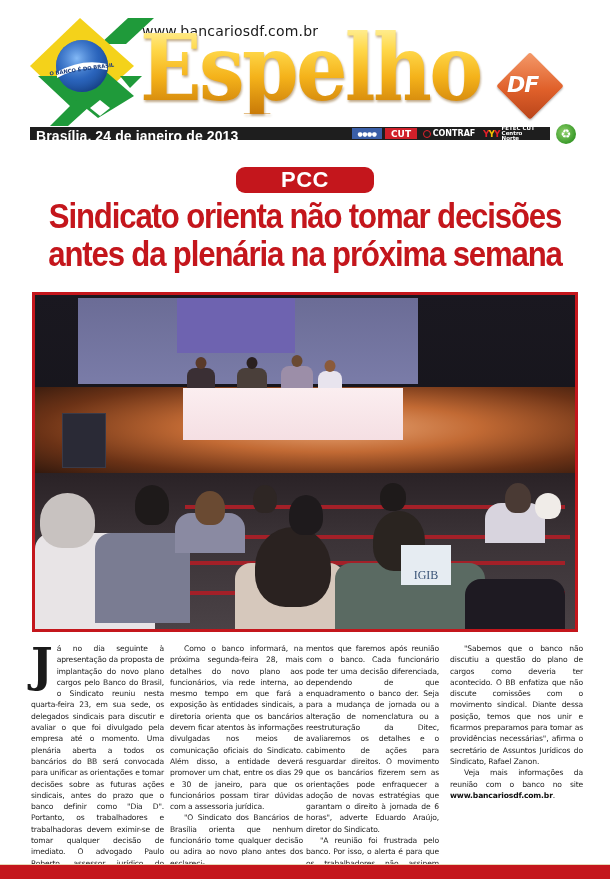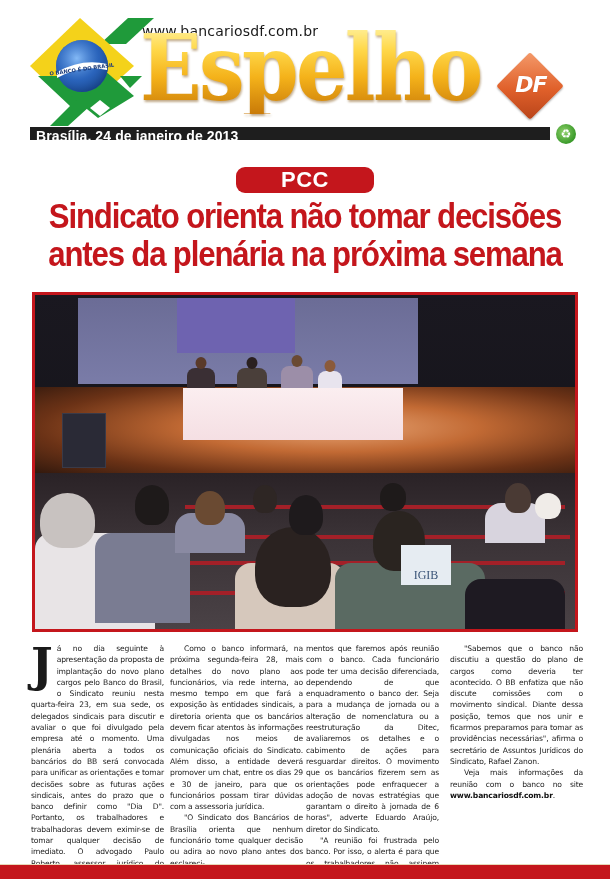--- a/index.html
+++ b/index.html
@@ -26,21 +26,21 @@
       transform: scaleX(0.88); transform-origin: left top;
     }
     .df-badge {
       position: absolute; left: 506px; top: 62px; width: 48px; height: 48px;
       transform: rotate(45deg);
       background: linear-gradient(135deg, #f49a6a 0%, #e0602a 55%, #b8441a 100%);
       border-radius: 3px;
       box-shadow: 1px 1px 2px rgba(0,0,0,0.3);
     }
     .df-text {
-      position: absolute; left: 507px; top: 72px; width: 48px; text-align: center;
+      position: absolute; left: 507px; top: 72px; width: 48px; text-align: left;
       font-family: "DejaVu Sans", sans-serif; font-style: italic; font-weight: bold;
       font-size: 22px; color: #ffffff; letter-spacing: -1px;
       text-shadow: 0 0 1px rgba(0,0,0,0.2);
     }
     .date-bar {
       position: absolute; left: 30px; top: 127px; width: 520px; height: 13px;
       background: #1e1e1e;
     }
     .date-text {
       position: absolute; left: 36px; top: 128px;
@@ -161,20 +161,37 @@
   </svg>
 
   <div class="site-url">www.bancariosdf.com.br</div>
   <div class="brand-word">Espelho</div>
   <div class="df-badge"></div>
   <div class="df-text">DF</div>
 
   <div class="date-bar"></div>
   <div class="date-text">Brasília, 24 de janeiro de 2013</div>
 
+  <div class="partners">
+    <div class="partner bb">
+      <span>●●●●</span>
+    </div>
+    <div class="partner cut">CUT</div>
+    <div class="partner contraf">
+      <span class="dot"></span>
+      <span>CONTRAF</span>
+    </div>
+    <div class="partner fetec">
+      <span class="fetec-y">Y<span class="g">Y</span>Y</span>
+      <span class="fetec-lbl">
+        <span>FETEC CUT</span><br>
+        <span>Centro Norte</span>
+      </span>
+    </div>
+  </div>
   <div class="recycle">♻</div>
 </header>
 
 <div class="section-tag">PCC</div>
 <h1 class="headline">
   <span>Sindicato orienta não tomar decisões</span><br>
   <span>antes da plenária na próxima semana</span>
 </h1>
 
 <figure class="photo-frame">

